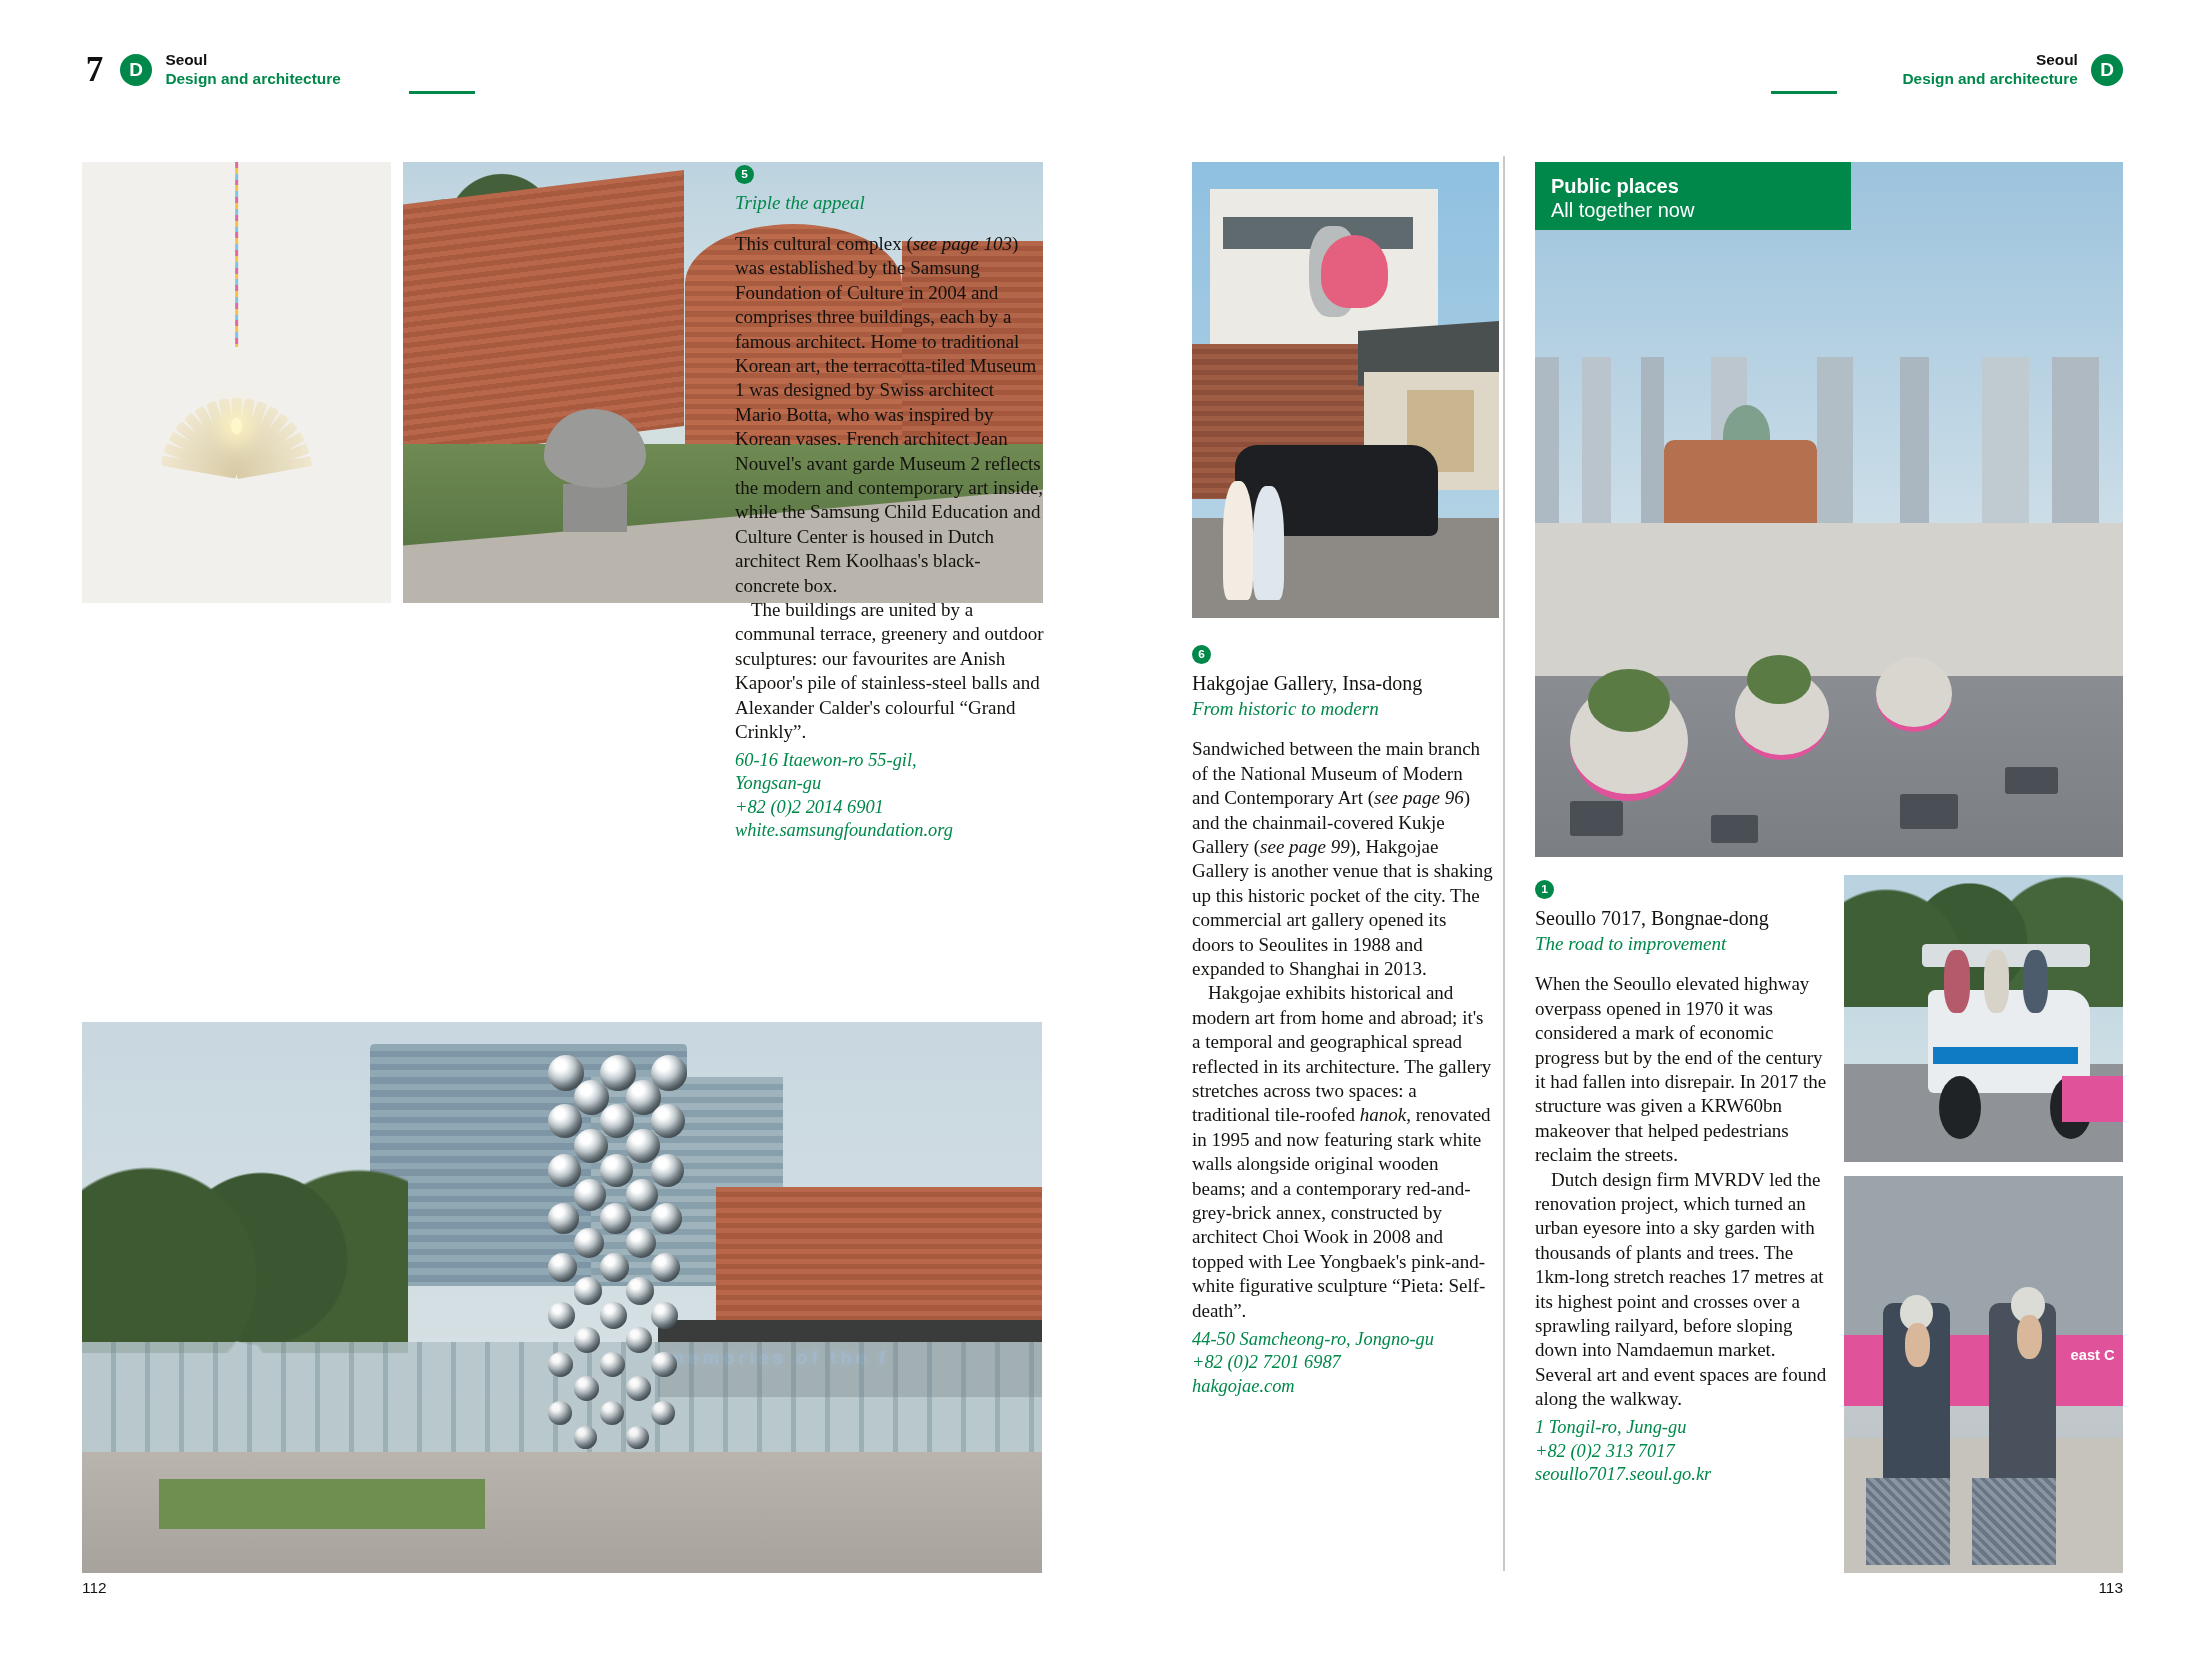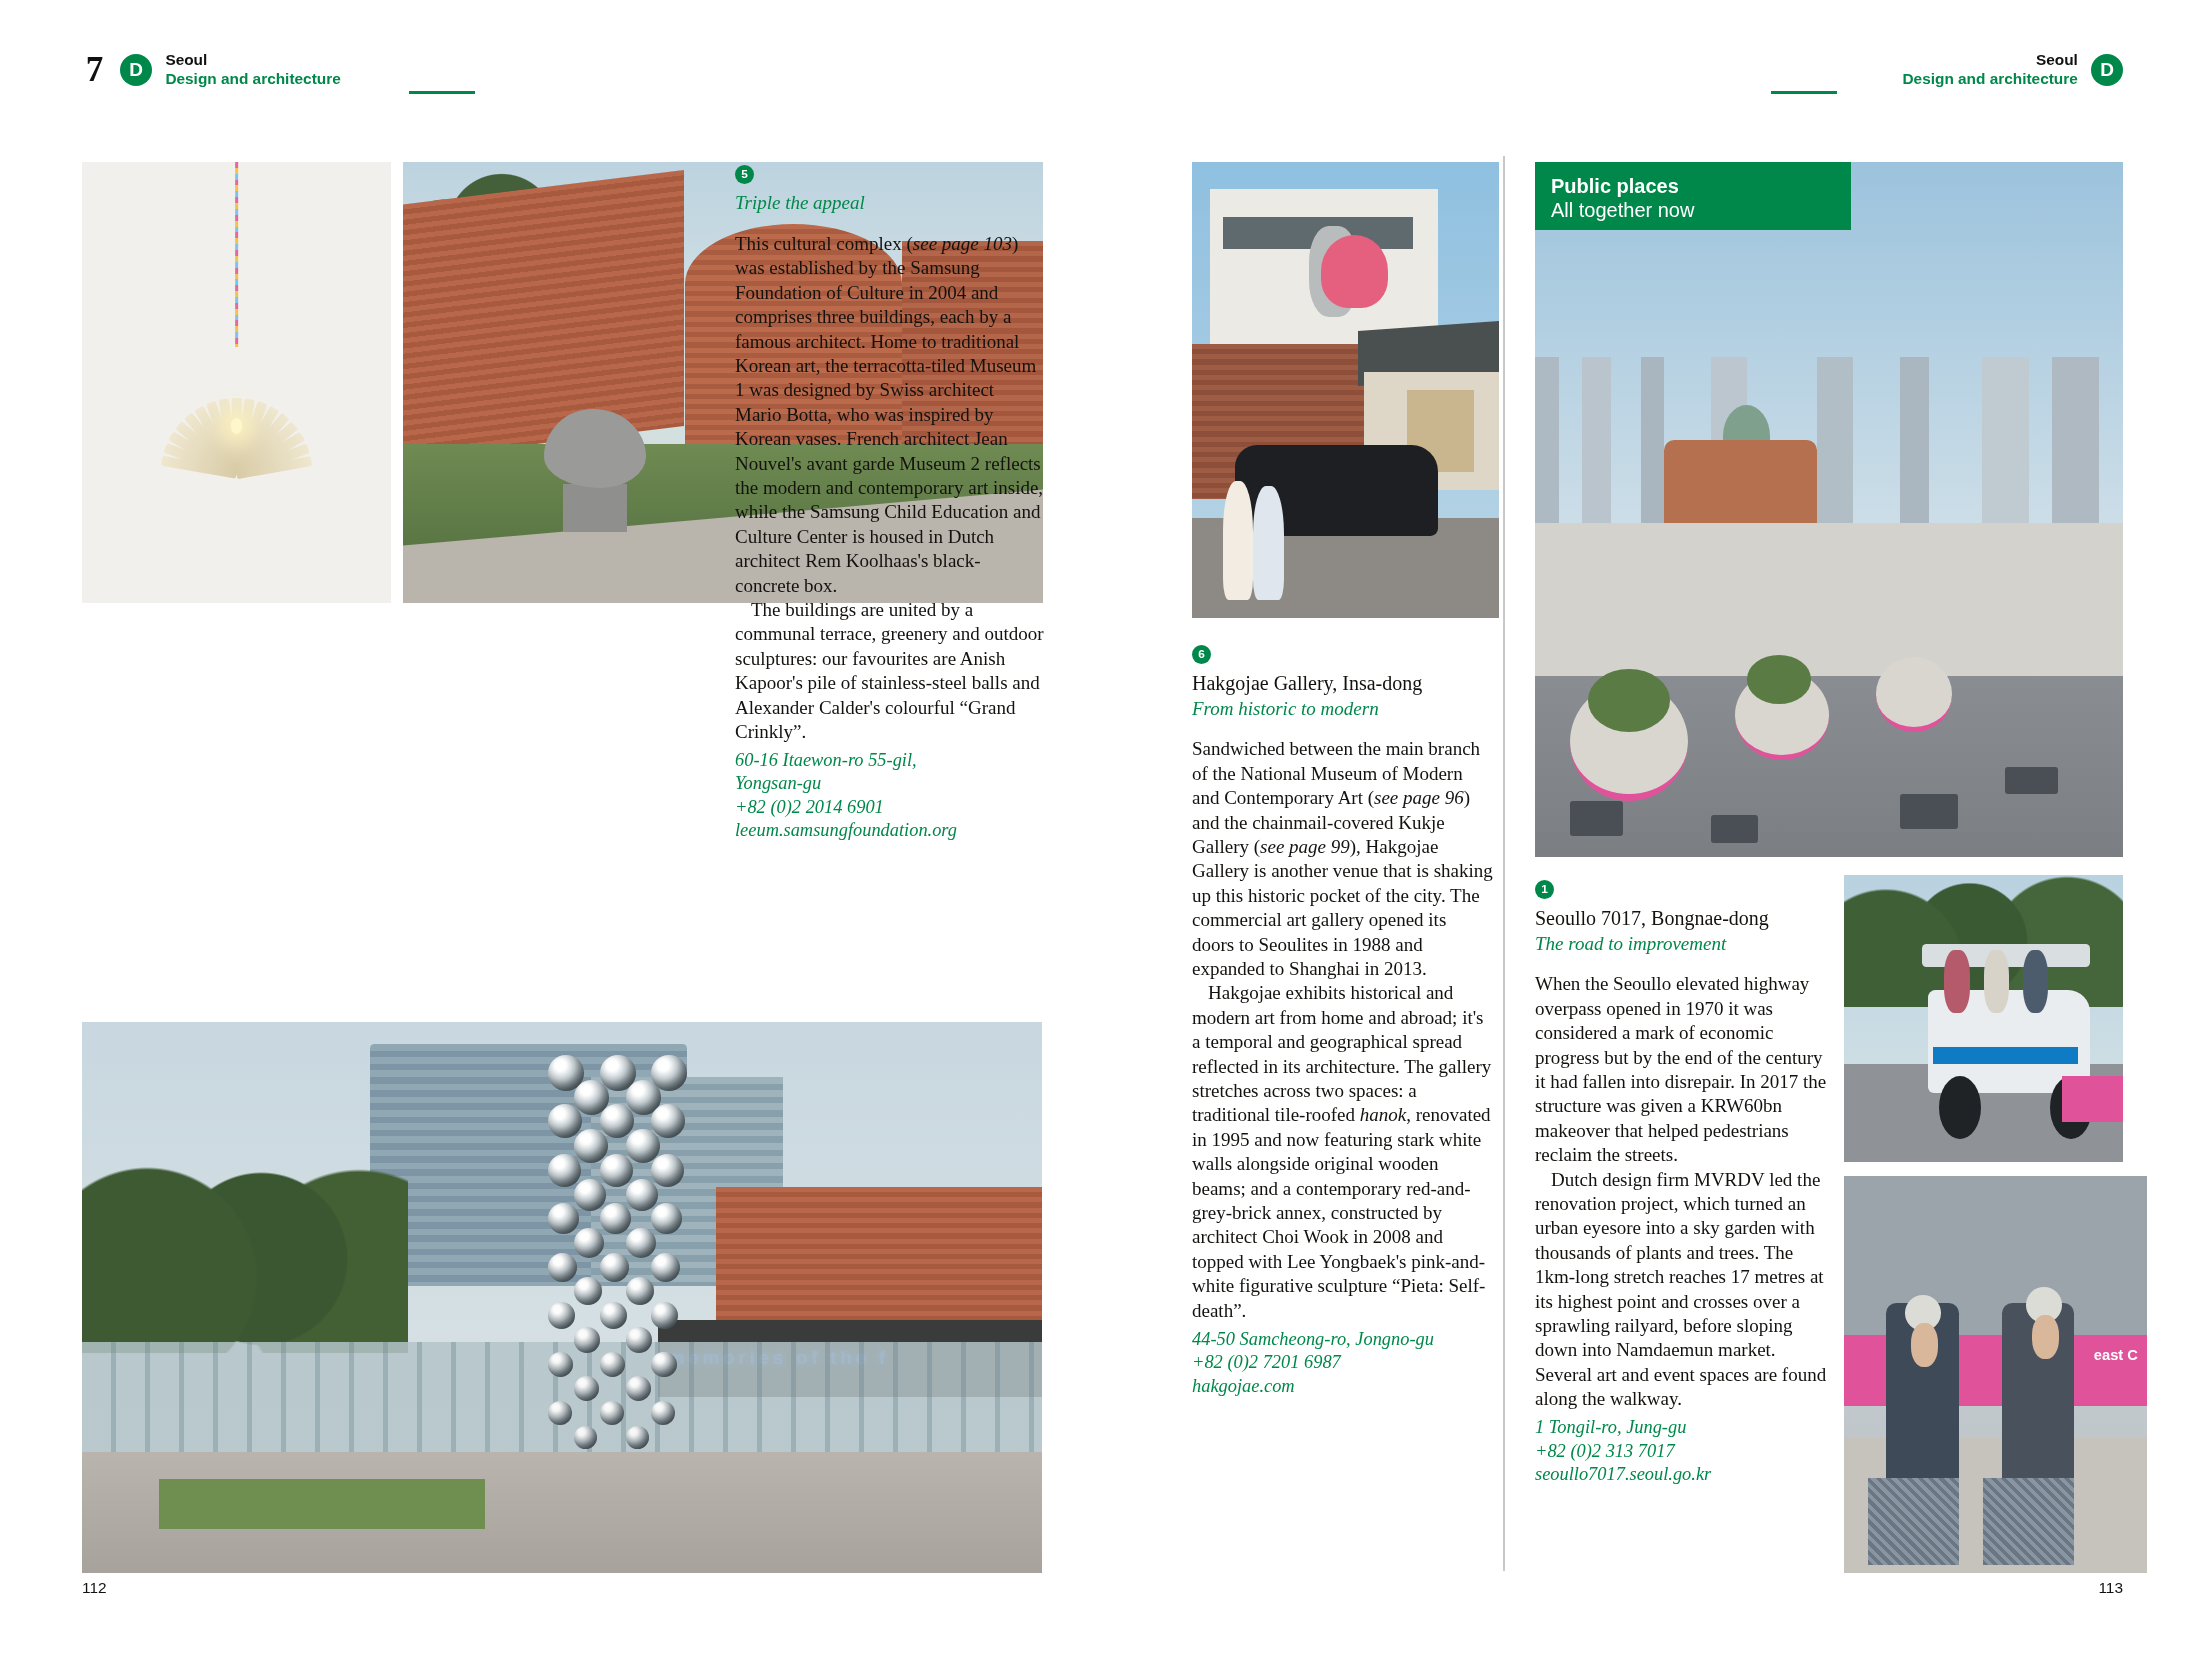--- a/index.html
+++ b/index.html
@@ -577,21 +577,21 @@
     <div class="body"></div>
     <div class="stripe"></div>
     <div class="wheel" style="left:34%;"></div>
     <div class="wheel" style="left:74%;"></div>
     <div class="pass" style="left:36%; background:#b45a6a;"></div>
     <div class="pass" style="left:50%; background:#d8d3c9;"></div>
     <div class="pass" style="left:64%; background:#4d5c6d;"></div>
     <div class="pink"></div>
   </div>
 
-  <div class="photo ph-men" style="left:1844px; top:1176px; width:279px; height:397px;padding-left:24px;">
+  <div class="photo ph-men" style="left:1844px; top:1176px; width:279px; height:397px;">
     <div class="wall"></div>
     <div class="bldg"></div>
     <div class="pinkband"></div>
     <div class="pinktext">east C</div>
     <div class="bench"></div>
     <div class="man" style="left:14%;"></div>
     <div class="man" style="left:52%; background:#49525c;"></div>
     <div class="hat" style="left:20%; top:30%;"></div>
     <div class="hat" style="left:60%; top:28%;"></div>
     <div class="face" style="left:22%; top:37%;"></div>
@@ -601,21 +601,21 @@
   </div>
 
   <div class="col" style="left:735px; top:160px; width:309px;">
     <div class="num-badge">5</div>
     <div class="entry-sub">Triple the appeal</div>
     <p><span>This cultural complex (</span><i>see page 103</i><span>) was established by the Samsung Foundation of Culture in 2004 and comprises three buildings, each by a famous architect. Home to traditional Korean art, the terracotta-tiled Museum 1 was designed by Swiss architect Mario Botta, who was inspired by Korean vases. French architect Jean Nouvel's avant garde Museum 2 reflects the modern and contemporary art inside, while the Samsung Child Education and Culture Center is housed in Dutch architect Rem Koolhaas's black-concrete box.</span></p>
     <p>The buildings are united by a communal terrace, greenery and outdoor sculptures: our favourites are Anish Kapoor's pile of stainless-steel balls and Alexander Calder's colourful “Grand Crinkly”.</p>
     <div class="contact">
       <div>60-16 Itaewon-ro 55-gil,<br>Yongsan-gu</div>
       <div>+82 (0)2 2014 6901</div>
-      <div>leeum.samsungfoundation.org</div>
+      <div>white.samsungfoundation.org</div>
     </div>
   </div>
 
   <div class="col" style="left:1192px; top:640px; width:301px;">
     <div class="num-badge">6</div>
     <div class="entry-title">Hakgojae Gallery, Insa-dong</div>
     <div class="entry-sub">From historic to modern</div>
     <p><span>Sandwiched between the main branch of the National Museum of Modern and Contemporary Art (</span><i>see page 96</i><span>) and the chainmail-covered Kukje Gallery (</span><i>see page 99</i><span>), Hakgojae Gallery is another venue that is shaking up this historic pocket of the city. The commercial art gallery opened its doors to Seoulites in 1988 and expanded to Shanghai in 2013.</span></p>
     <p><span>Hakgojae exhibits historical and modern art from home and abroad; it's a temporal and geographical spread reflected in its architecture. The gallery stretches across two spaces: a traditional tile-roofed </span><i>hanok</i><span>, renovated in 1995 and now featuring stark white walls alongside original wooden beams; and a contemporary red-and-grey-brick annex, constructed by architect Choi Wook in 2008 and topped with Lee Yongbaek's pink-and-white figurative sculpture “Pieta: Self-death”.</span></p>
     <div class="contact">

